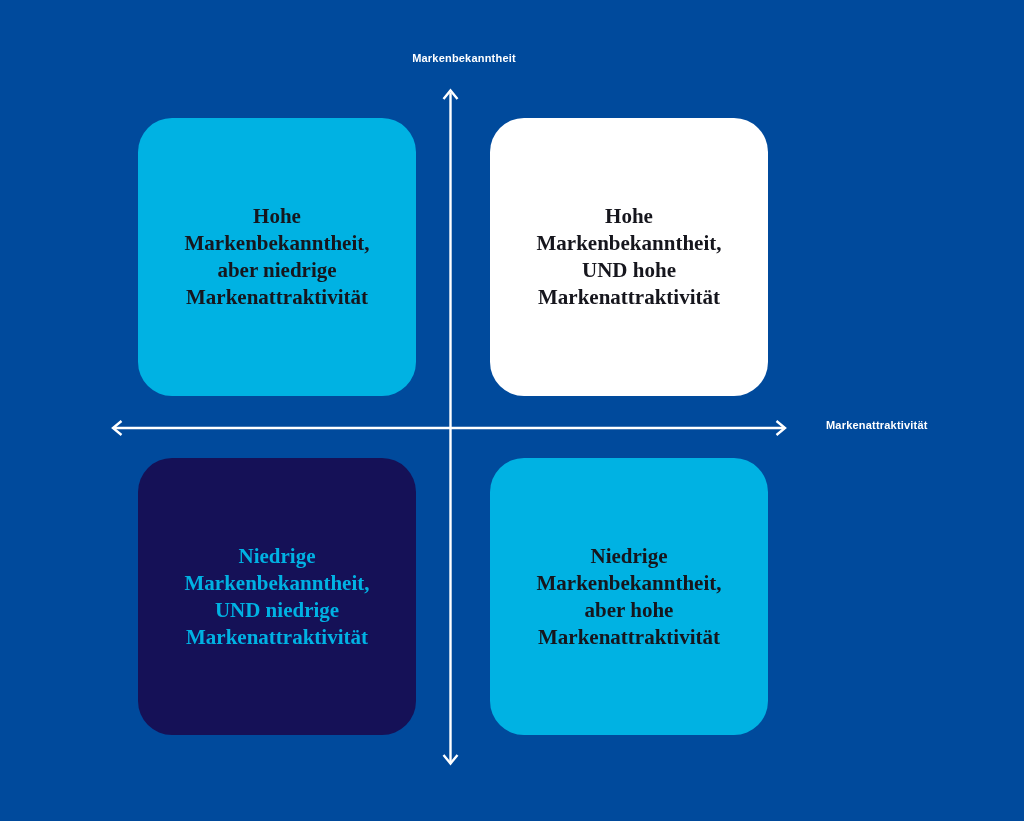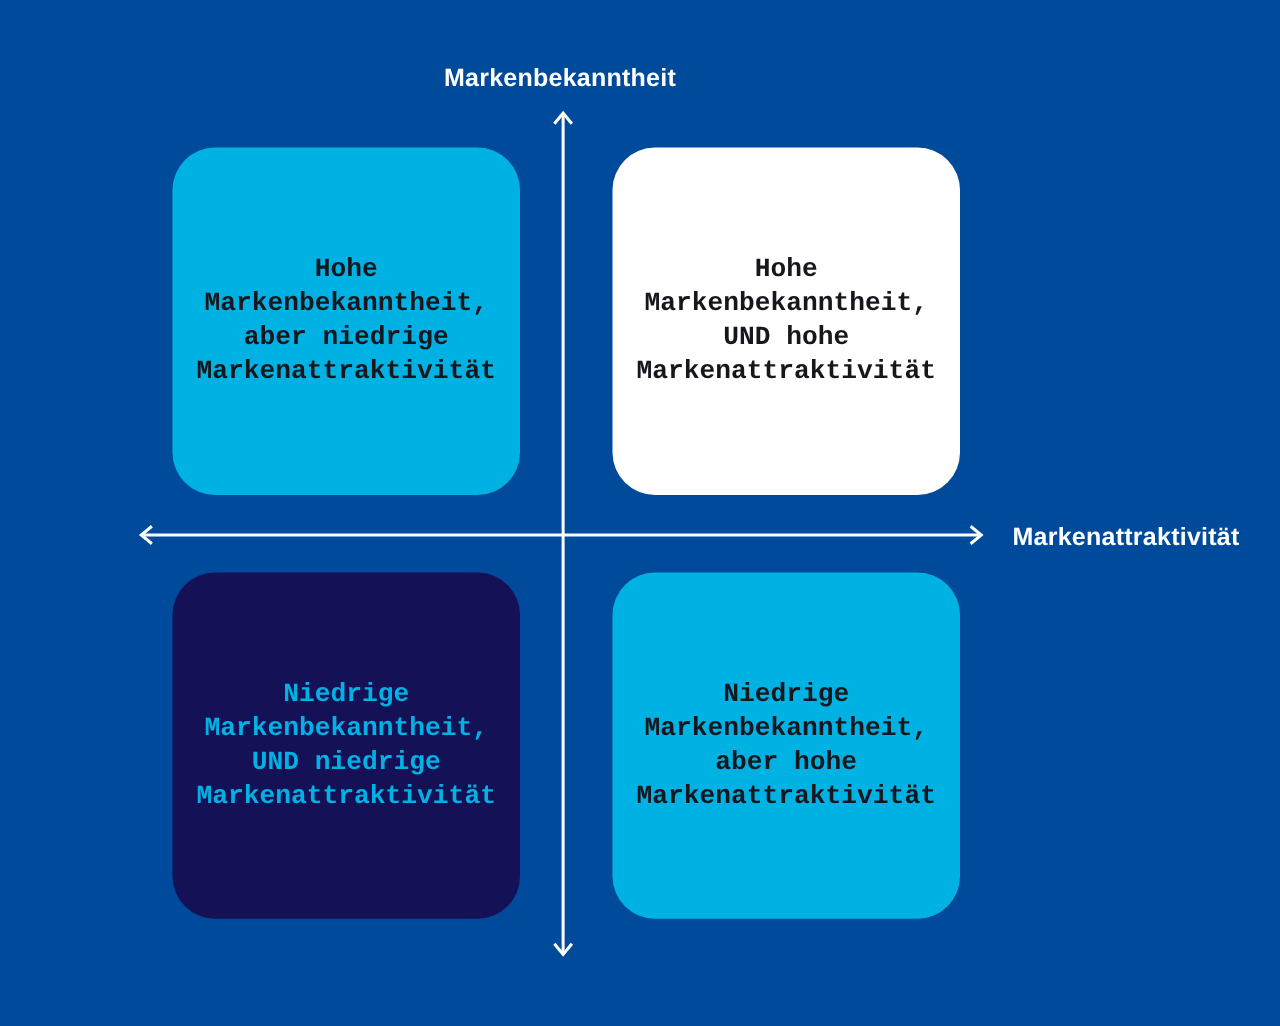--- a/index.html
+++ b/index.html
@@ -15,23 +15,24 @@
     position: absolute;
     left: 0; top: 0;
     width: 1024px; height: 821px;
     pointer-events: none;
   }
   .axis-label {
     position: absolute;
     color: #FFFFFF;
     font-family: "Liberation Sans", sans-serif;
     font-weight: bold;
-    font-size: 20px;
+    font-size: 11px;
     letter-spacing: 0.2px;
     white-space: nowrap;
+    margin-left: 16px;
   }
   .y-axis-label {
     top: 52px;
     left: 448px;
     transform: translateX(-50%);
   }
   .x-axis-label {
     top: 419px;
     left: 810px;
   }
@@ -41,21 +42,21 @@
     height: 278px;
     border-radius: 34px;
     display: flex;
     align-items: center;
     justify-content: center;
     text-align: center;
     padding: 10px;
     box-sizing: border-box;
   }
   .quadrant .q-text {
-    font-family: Liberation Mono, monospace;
+    font-family: Liberation Serif, serif;
     font-weight: bold;
     font-size: 21px;
     line-height: 27px;
     white-space: pre-line;
   }
   .q-tl { left: 138px; top: 118px; }
   .q-tr { left: 490px; top: 118px; }
   .q-bl { left: 138px; top: 458px; height: 277px; }
   .q-br { left: 490px; top: 458px; height: 277px; }
 </style>

